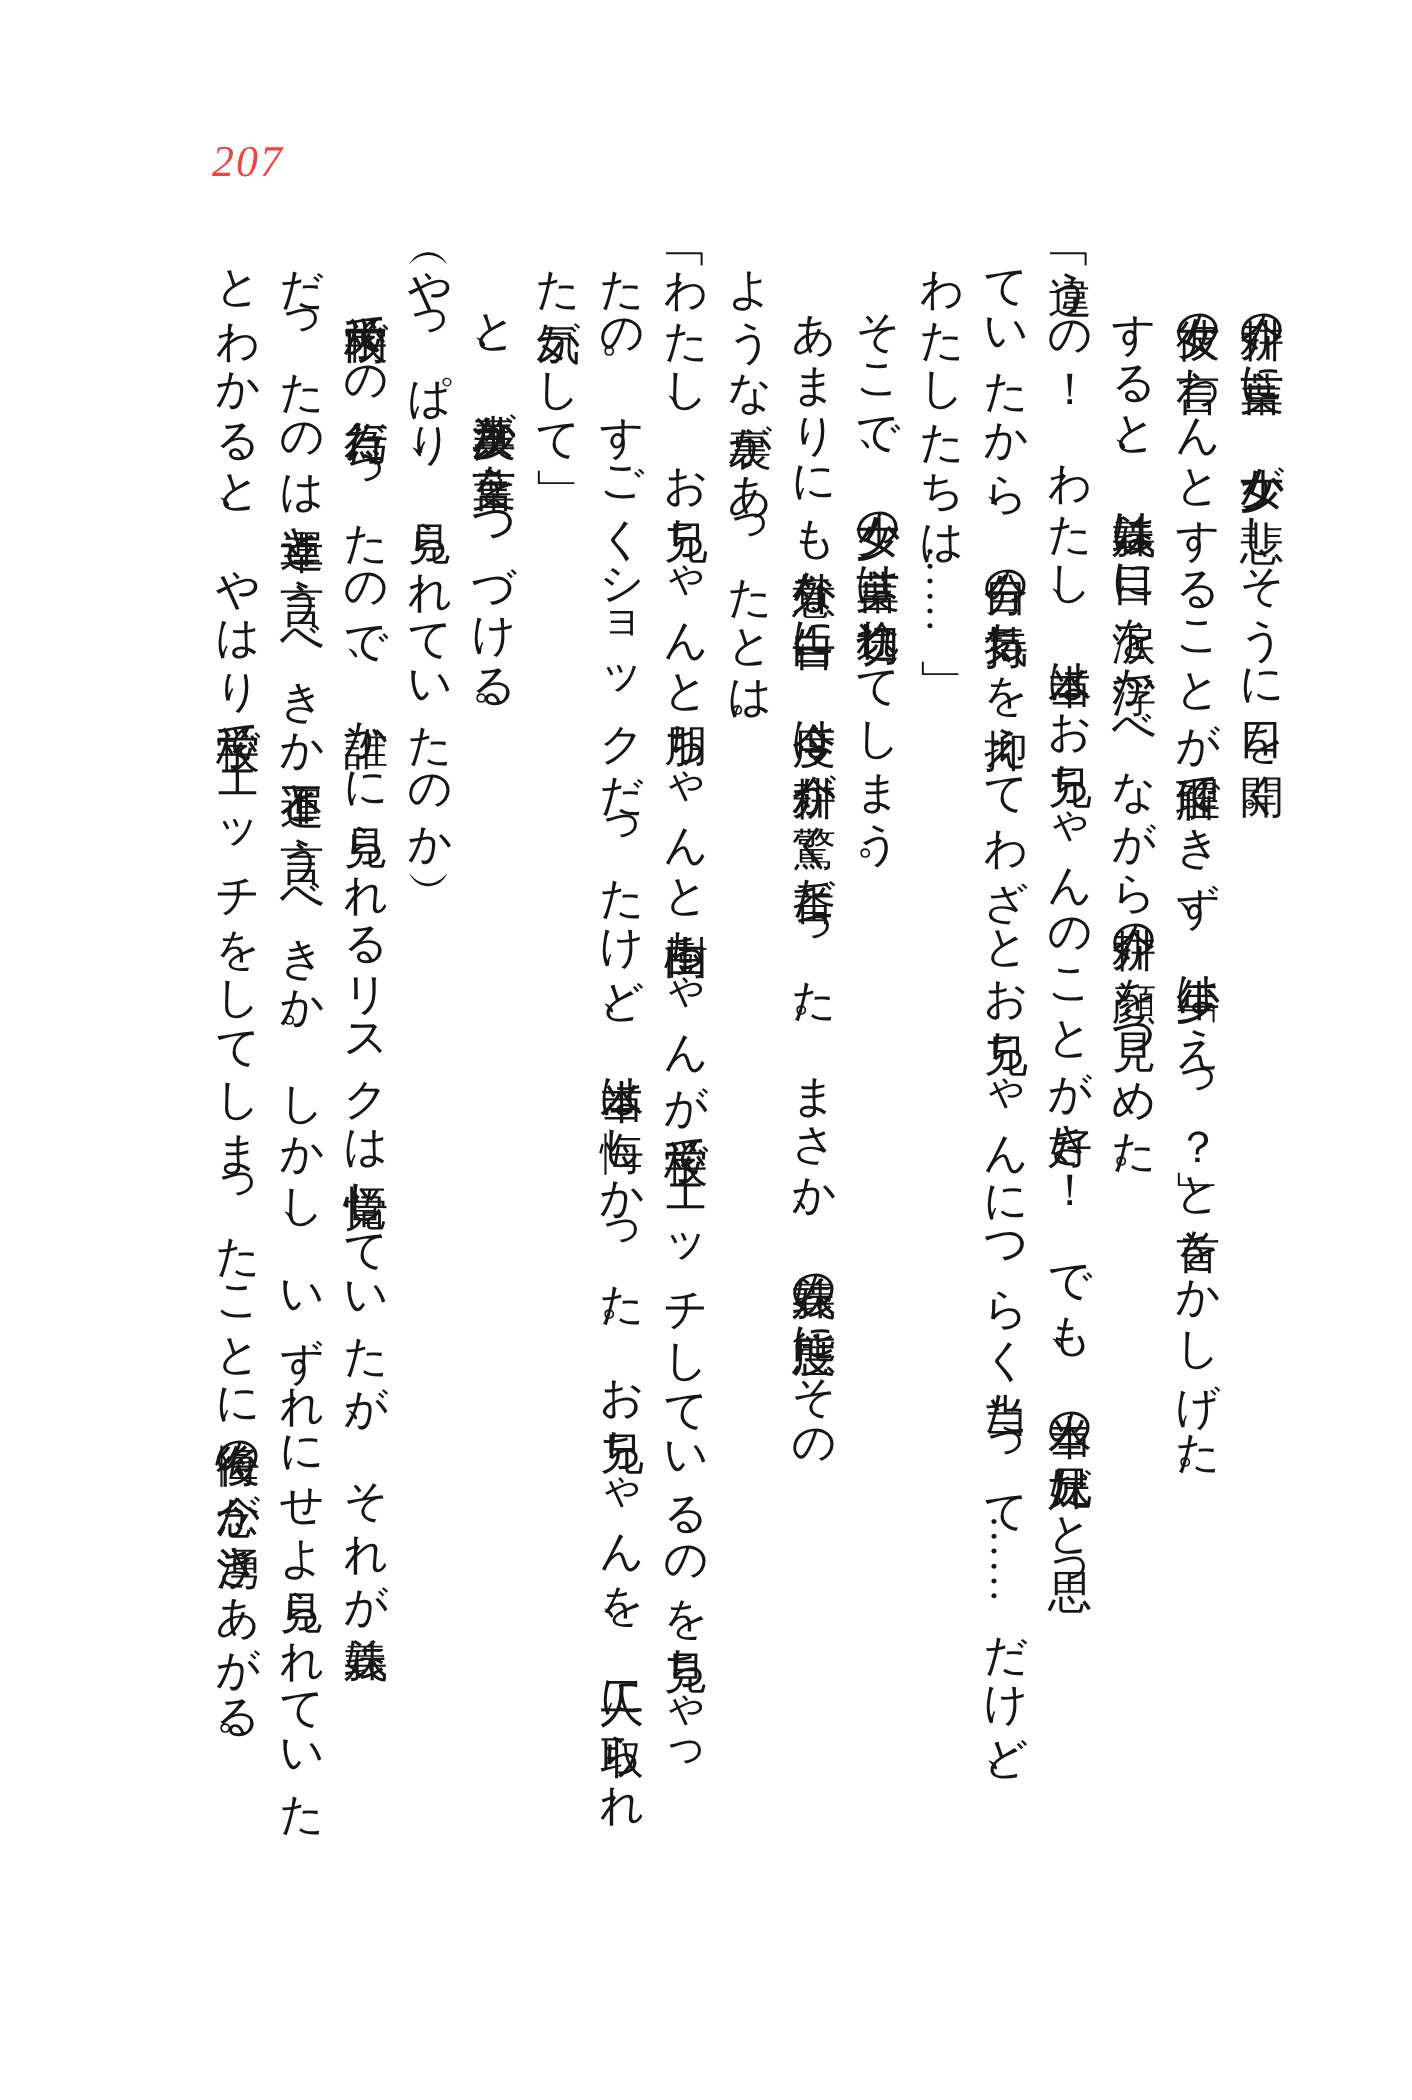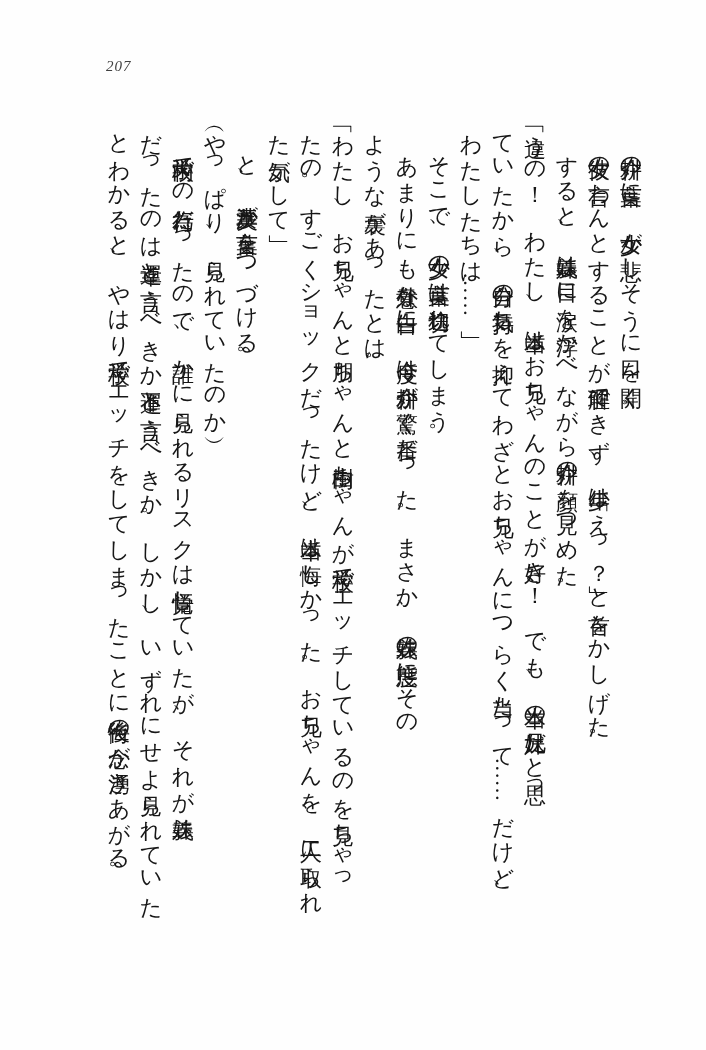--- a/index.html
+++ b/index.html
@@ -10,25 +10,25 @@
   .book-page {
     position: relative;
     width: 706px;
     height: 1050px;
     background: #fefefe;
     overflow: hidden;
     font-family: "Liberation Serif", "DejaVu Serif", serif;
   }
   .page-number {
     position: absolute;
-    top: 58px;
+    top: 68px;
     left: 106px;
-    font-size: 15px;
+    font-size: 22px;
     font-style: italic;
-    color: #404040;
+    color: #ef4444;
     letter-spacing: 1px;
   }
   .vertical-text-block {
     position: absolute;
     top: 119px;
     right: 59px;
     height: 880px;
     writing-mode: vertical-rl;
     text-orientation: mixed;
     font-size: 22px;

